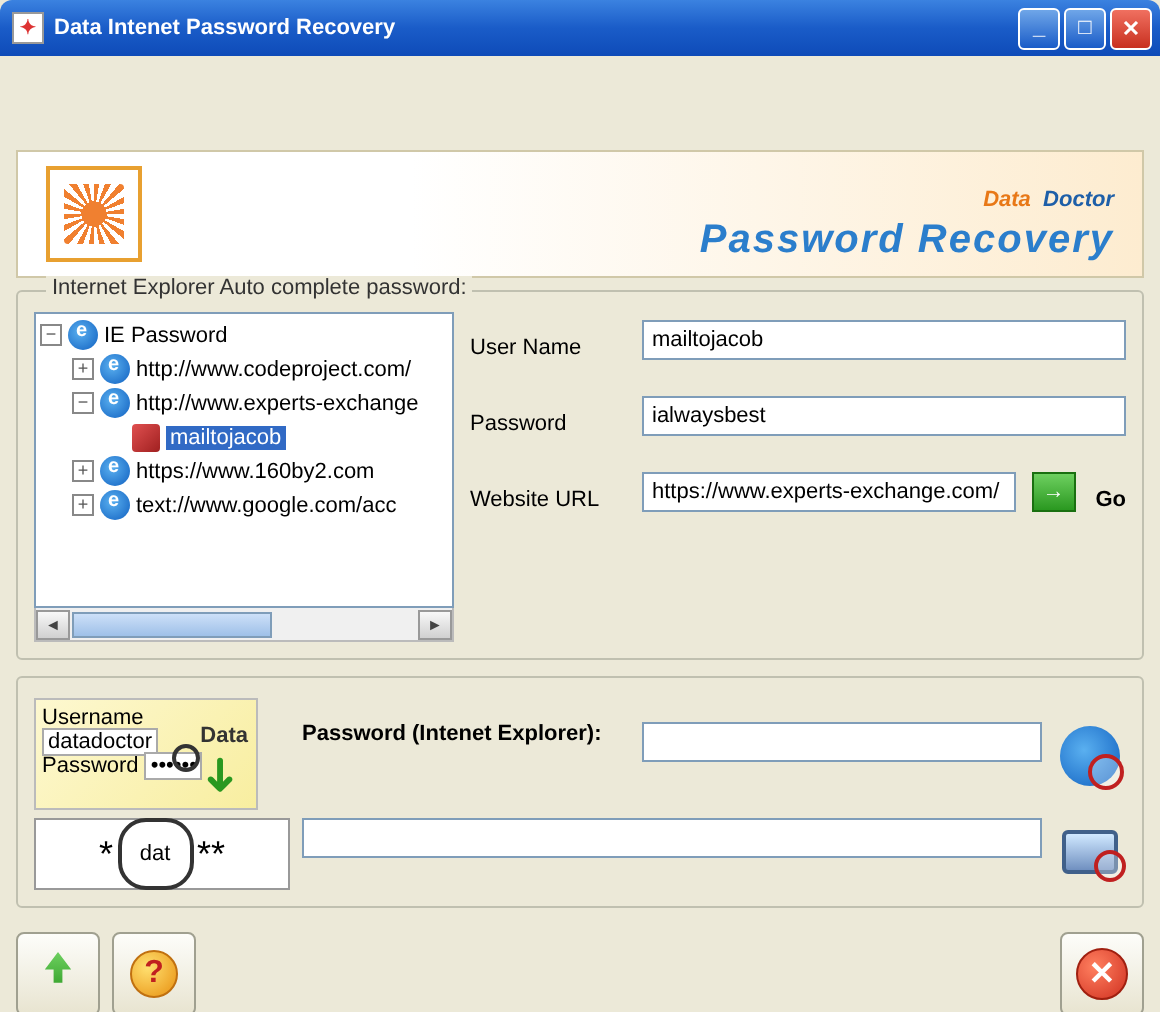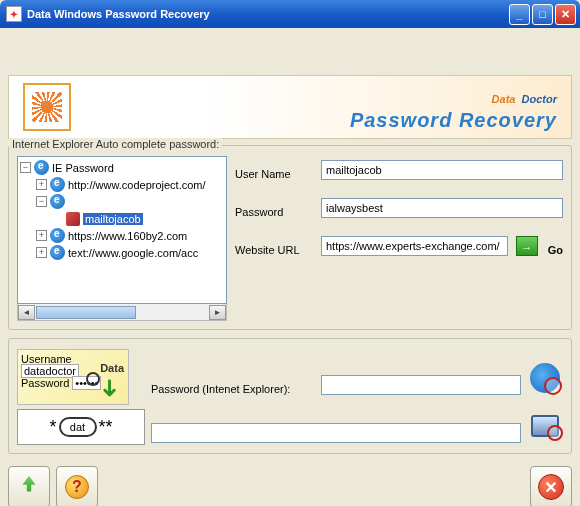--- a/index.html
+++ b/index.html
@@ -17,21 +17,21 @@
 .banner { height: 64px; background: linear-gradient(to right, #fff 35%, #fdecd0 100%); border: 1px solid #d0c8a8; display: flex; align-items: center; padding: 4px 14px; margin-bottom: 6px; }
 .banner-logo { width: 48px; height: 48px; border: 2px solid #e8a030; display: flex; align-items: center; justify-content: center; margin-right: 12px; }
 .banner-logo-inner { width: 30px; height: 30px; background: radial-gradient(circle, #f08030 30%, transparent 30%), repeating-conic-gradient(#f08030 0 10deg, transparent 10deg 20deg); border-radius: 2px; }
 .banner-text { flex:1; text-align: right; }
 .banner-line1 { font-family: 'Trebuchet MS', sans-serif; font-size: 22px; font-weight: bold; font-style: italic; }
 .banner-line1 .orange { color: #e87817; }
 .banner-line1 .blue { color: #1e5fa8; }
 .banner-line2 { font-family: 'Trebuchet MS', sans-serif; font-size: 20px; font-weight: bold; font-style: italic; color: #2b7ecc; letter-spacing: 1px; }
 
 .groupbox { border: 1px solid #c0c0b0; border-radius: 3px; padding: 10px 8px 8px 8px; margin-bottom: 8px; position: relative; }
-.groupbox-label { position: absolute; top: -8px; left: 0; background: #ece9d8; padding: 0 3px; color: #333; }
+.groupbox-label { position: absolute; top: -8px; left: 14px; background: #ece9d8; padding: 0 3px; color: #333; }
 
 .top-row { display: flex; gap: 8px; }
 .tree-wrap { width: 210px; }
 .tree { width: 210px; height: 148px; background: #fff; border: 1px solid #7f9db9; overflow: hidden; padding: 2px; }
 .tree-node { display: flex; align-items: center; height: 17px; white-space: nowrap; }
 .expander { width: 11px; height: 11px; border: 1px solid #888; display: inline-flex; align-items: center; justify-content: center; font-size: 9px; line-height: 1; margin-right: 3px; background:#fff; color:#555;}
 .expander.blank { border:none; background:transparent; }
 .ie-icon { width: 15px; height: 15px; margin-right: 3px; border-radius: 50%; background: radial-gradient(circle at 40% 40%, #5ab0f0, #1060c0); position:relative; display:inline-block;}
 .ie-icon::after{content:'e';position:absolute;color:#fff;font-size:10px;font-weight:bold;left:4px;top:0;}
 .file-icon { width: 14px; height: 14px; margin-right: 3px; background: linear-gradient(135deg,#e05050,#a02020); display:inline-block; border-radius:2px;}
@@ -53,24 +53,24 @@
 .go-label { font-weight:bold; }
 
 .reveal-row { display:flex; gap:6px; align-items:flex-start; }
 .reveal-thumb { width: 128px; }
 .reveal-img1 { width:112px; height:56px; background: linear-gradient(135deg,#fdf8d0,#f8eea0); border:1px solid #bbb; position:relative; margin-bottom:4px; font-size:8px; padding:3px;}
 .reveal-img1 .drag{position:absolute; right:4px; top:12px; font-weight:bold; color:#333;}
 .reveal-img1 .lens{position:absolute; right:28px; top:22px; width:14px;height:14px;border:2px solid #333;border-radius:50%;}
 .reveal-img1 .arrow{position:absolute; right:8px; bottom:2px; color:#2a9820; font-size:24px; transform:rotate(90deg);}
 .reveal-img2 { width:128px; height:36px; background:#fff; border:1px solid #999; display:flex;align-items:center;justify-content:center;}
 .reveal-img2 .asterisks{font-size:18px;}
-.reveal-img2 .lens2{display:inline-flex;align-items:center;justify-content:center;width:38px;height:20px;border:2px solid #333;border-radius:14px;font-size:14px;margin:0 2px;}
+.reveal-img2 .lens2{display:inline-flex;align-items:center;justify-content:center;width:38px;height:36px;border:2px solid #333;border-radius:14px;font-size:14px;margin:0 2px;}
 
 .reveal-form { flex:1; display:flex; flex-direction:column; gap:14px; padding-top:12px;}
-.reveal-row-f { display:flex; align-items:flex-end; gap:6px;}
+.reveal-row-f { display:flex; align-items:flex-start; gap:6px;font-weight:bold;}
 .reveal-label { width: 164px; }
 .reveal-input { flex:1; height:20px; border:1px solid #7f9db9; background:#fff; }
 .reveal-icon { width:36px; height:34px; display:flex;align-items:center;justify-content:center;}
 .ie-big { width:30px;height:30px;border-radius:50%;background:radial-gradient(circle at 40% 40%,#5ab0f0,#1060c0);position:relative;}
 .ie-big::after{content:'';position:absolute;width:14px;height:14px;border:2px solid #c02020;border-radius:50%;right:-2px;bottom:-2px;background:rgba(255,255,255,0.3);}
 .monitor { width:28px;height:22px;background:linear-gradient(#d0e8ff,#7090c0);border:2px solid #40608a;border-radius:3px;position:relative;}
 .monitor::after{content:'';position:absolute;width:12px;height:12px;border:2px solid #c02020;border-radius:50%;right:-6px;bottom:-6px;background:rgba(255,255,255,0.3);}
 
 .bottom-bar { display:flex; gap:6px; padding-top:4px;}
 .tool-btn { width:42px; height:42px; border:1px solid #a0a090; border-radius:4px; background:linear-gradient(#fdfdfa,#e8e4d0); display:flex;align-items:center;justify-content:center;}
@@ -78,21 +78,21 @@
 .save-ic{width:22px;height:22px;background:linear-gradient(#6ed060,#2a9820);clip-path:polygon(50% 0,80% 40%,60% 40%,60% 70%,40% 70%,40% 40%,20% 40%);position:relative;}
 .save-ic::after{content:'';position:absolute;bottom:-6px;left:-2px;width:26px;height:8px;background:#e0d080;border:1px solid #a89050;border-radius:2px;}
 .help-ic{width:24px;height:24px;border-radius:50%;background:radial-gradient(circle at 35% 35%,#ffe070,#e89010);display:flex;align-items:center;justify-content:center;color:#c02020;font-weight:bold;font-size:16px;border:1px solid #c07010;}
 .close-ic{width:26px;height:26px;border-radius:50%;background:radial-gradient(circle at 35% 35%,#ff8060,#d03020);display:flex;align-items:center;justify-content:center;color:#fff;font-weight:bold;font-size:16px;border:1px solid #a02010;}
 </style>
 </head>
 <body>
 
 <div class="titlebar">
   <div class="titlebar-icon">✦</div>
-  <div class="titlebar-text">Data Windows Password Recovery</div>
+  <div class="titlebar-text">Data Intenet Password Recovery</div>
   <div class="win-btn win-min">_</div>
   <div class="win-btn win-max">□</div>
   <div class="win-btn win-close">✕</div>
 </div>
 
 <div class="client">
 
   <div class="banner">
     <div class="banner-logo">
         <div class="banner-logo-inner"></div>
@@ -117,20 +117,21 @@
               <span class="node-label">IE Password</span>
             </div>
           <div class="tree-node indent-1">
               <span class="expander">+</span>
               <span class="ie-icon"></span>
               <span class="node-label">http://www.codeproject.com/</span>
             </div>
           <div class="tree-node indent-1">
               <span class="expander">−</span>
               <span class="ie-icon"></span>
+              <span class="node-label">http://www.experts-exchange</span>
             </div>
           <div class="tree-node indent-2">
               <span class="expander blank"></span>
               <span class="file-icon"></span>
               <span class="node-label selected">mailtojacob</span>
             </div>
           <div class="tree-node indent-1">
               <span class="expander">+</span>
               <span class="ie-icon"></span>
               <span class="node-label">https://www.160by2.com</span>

